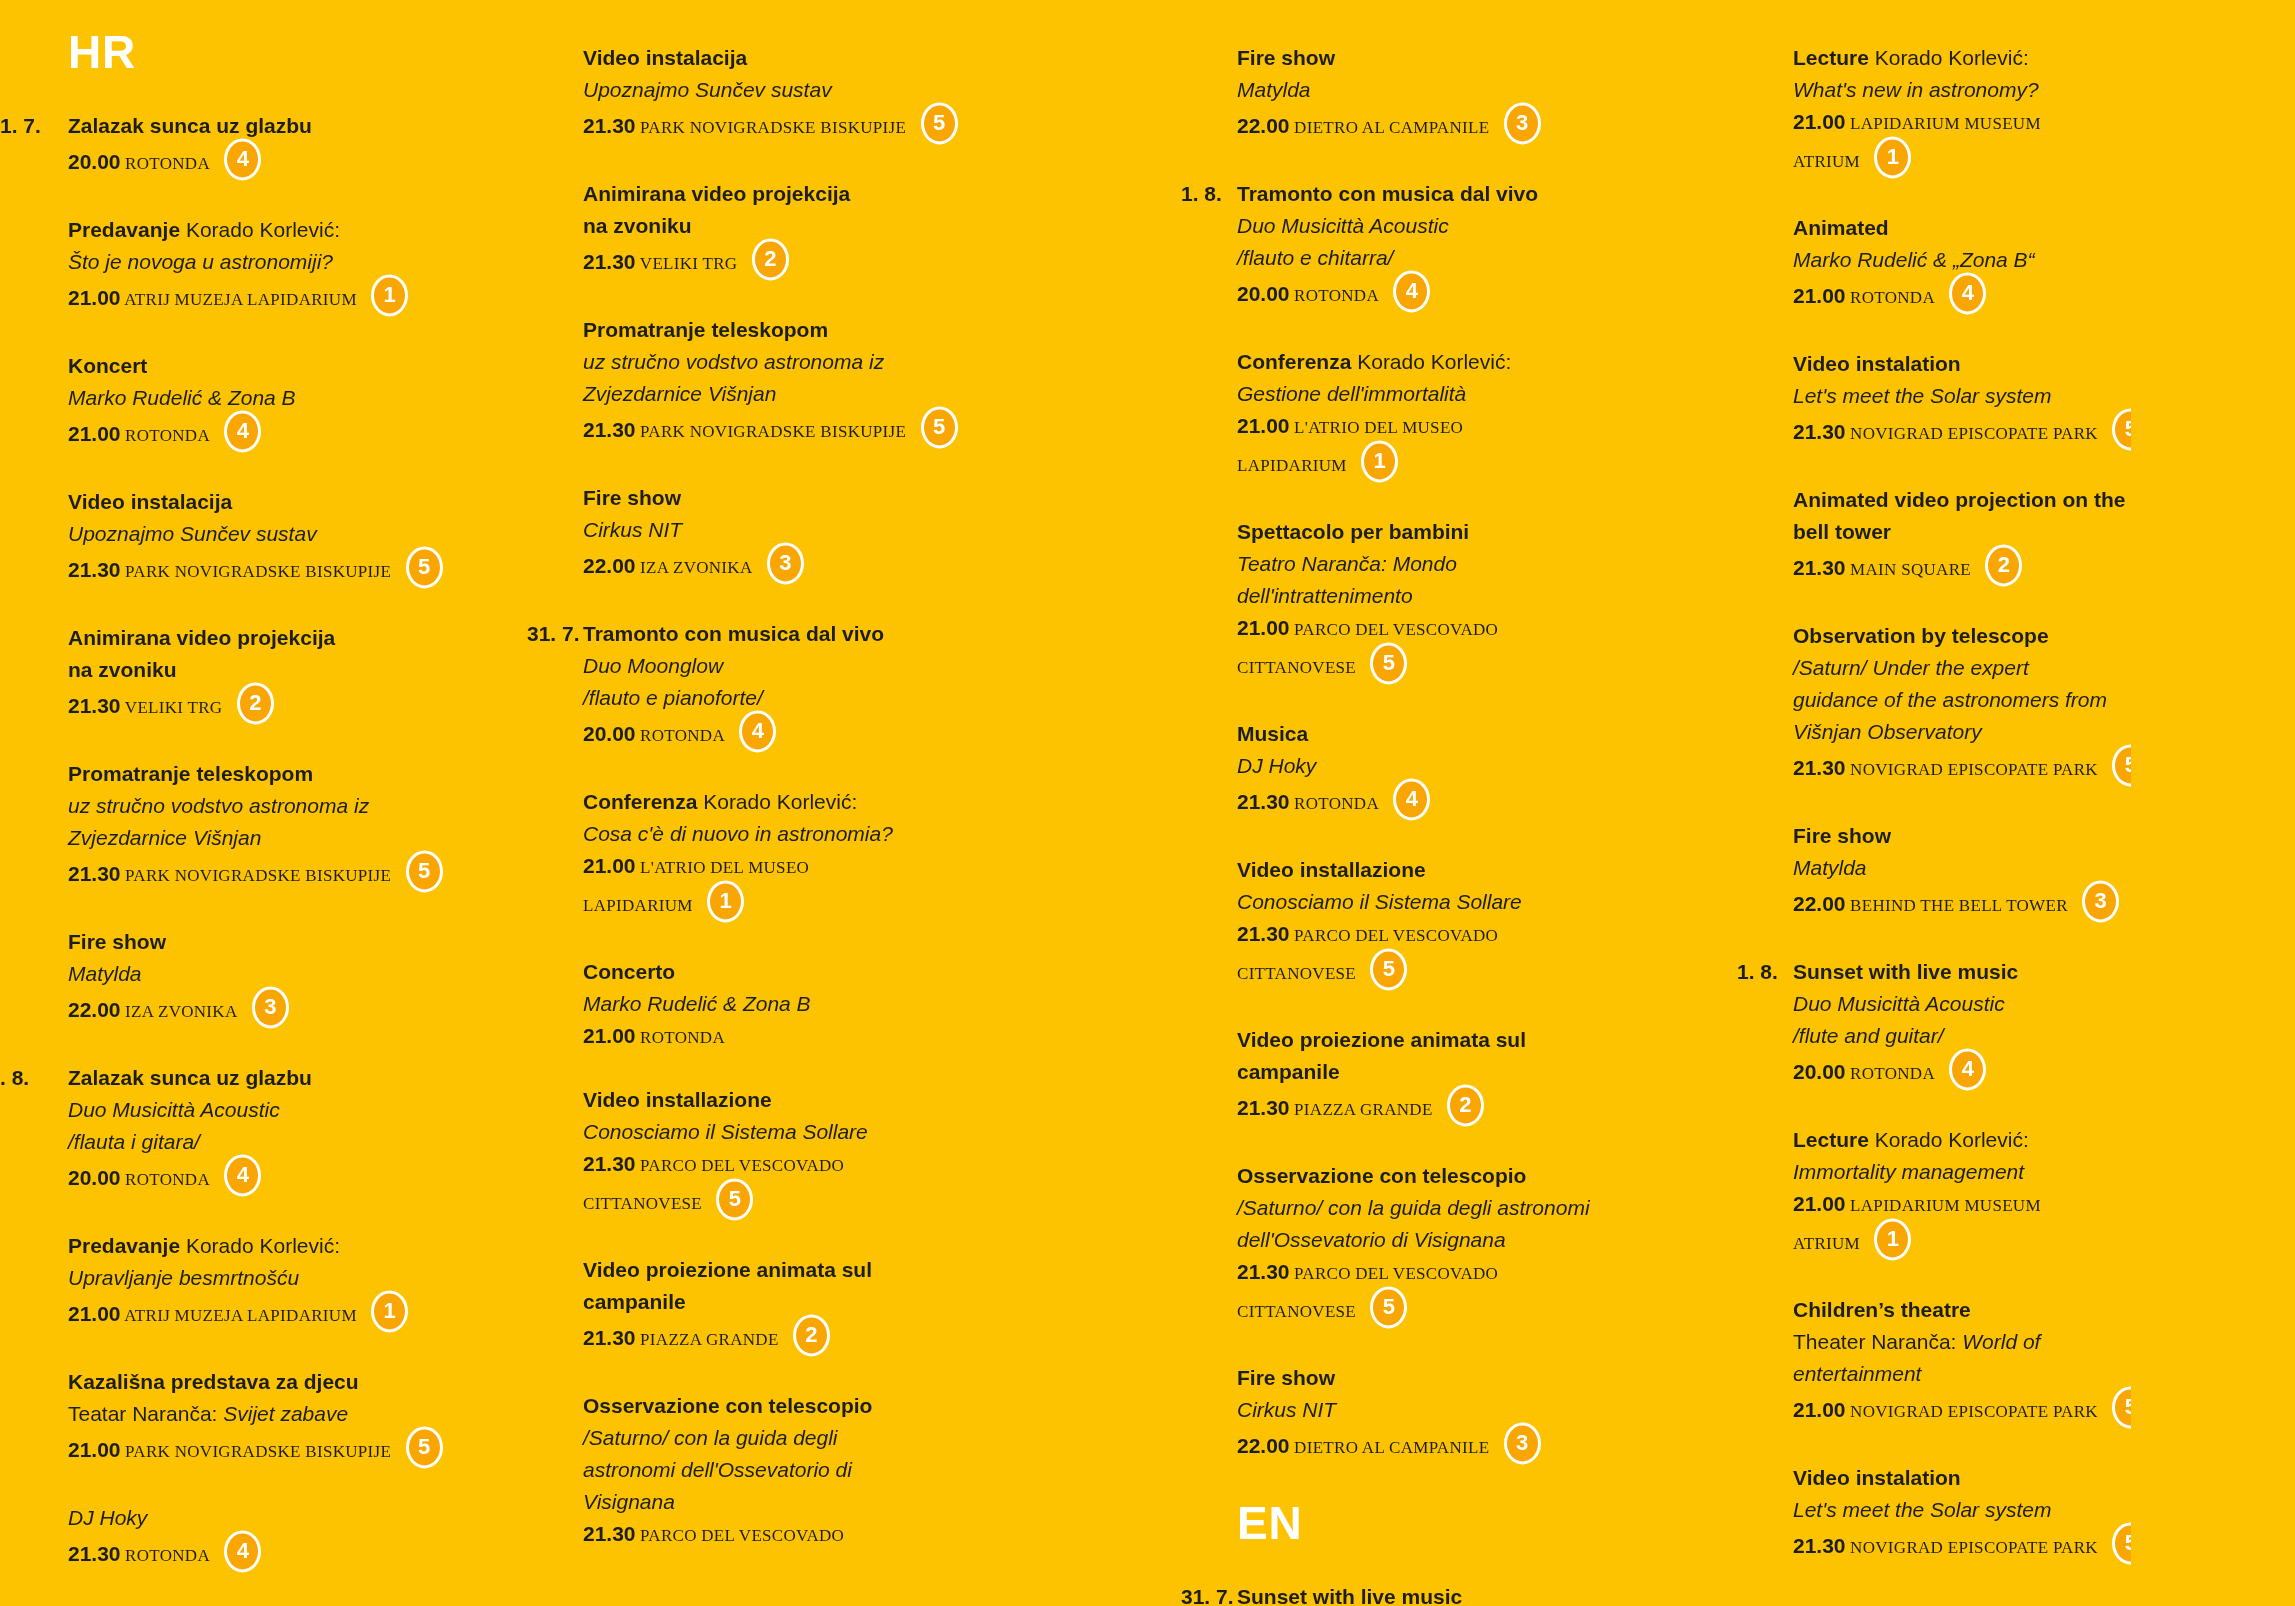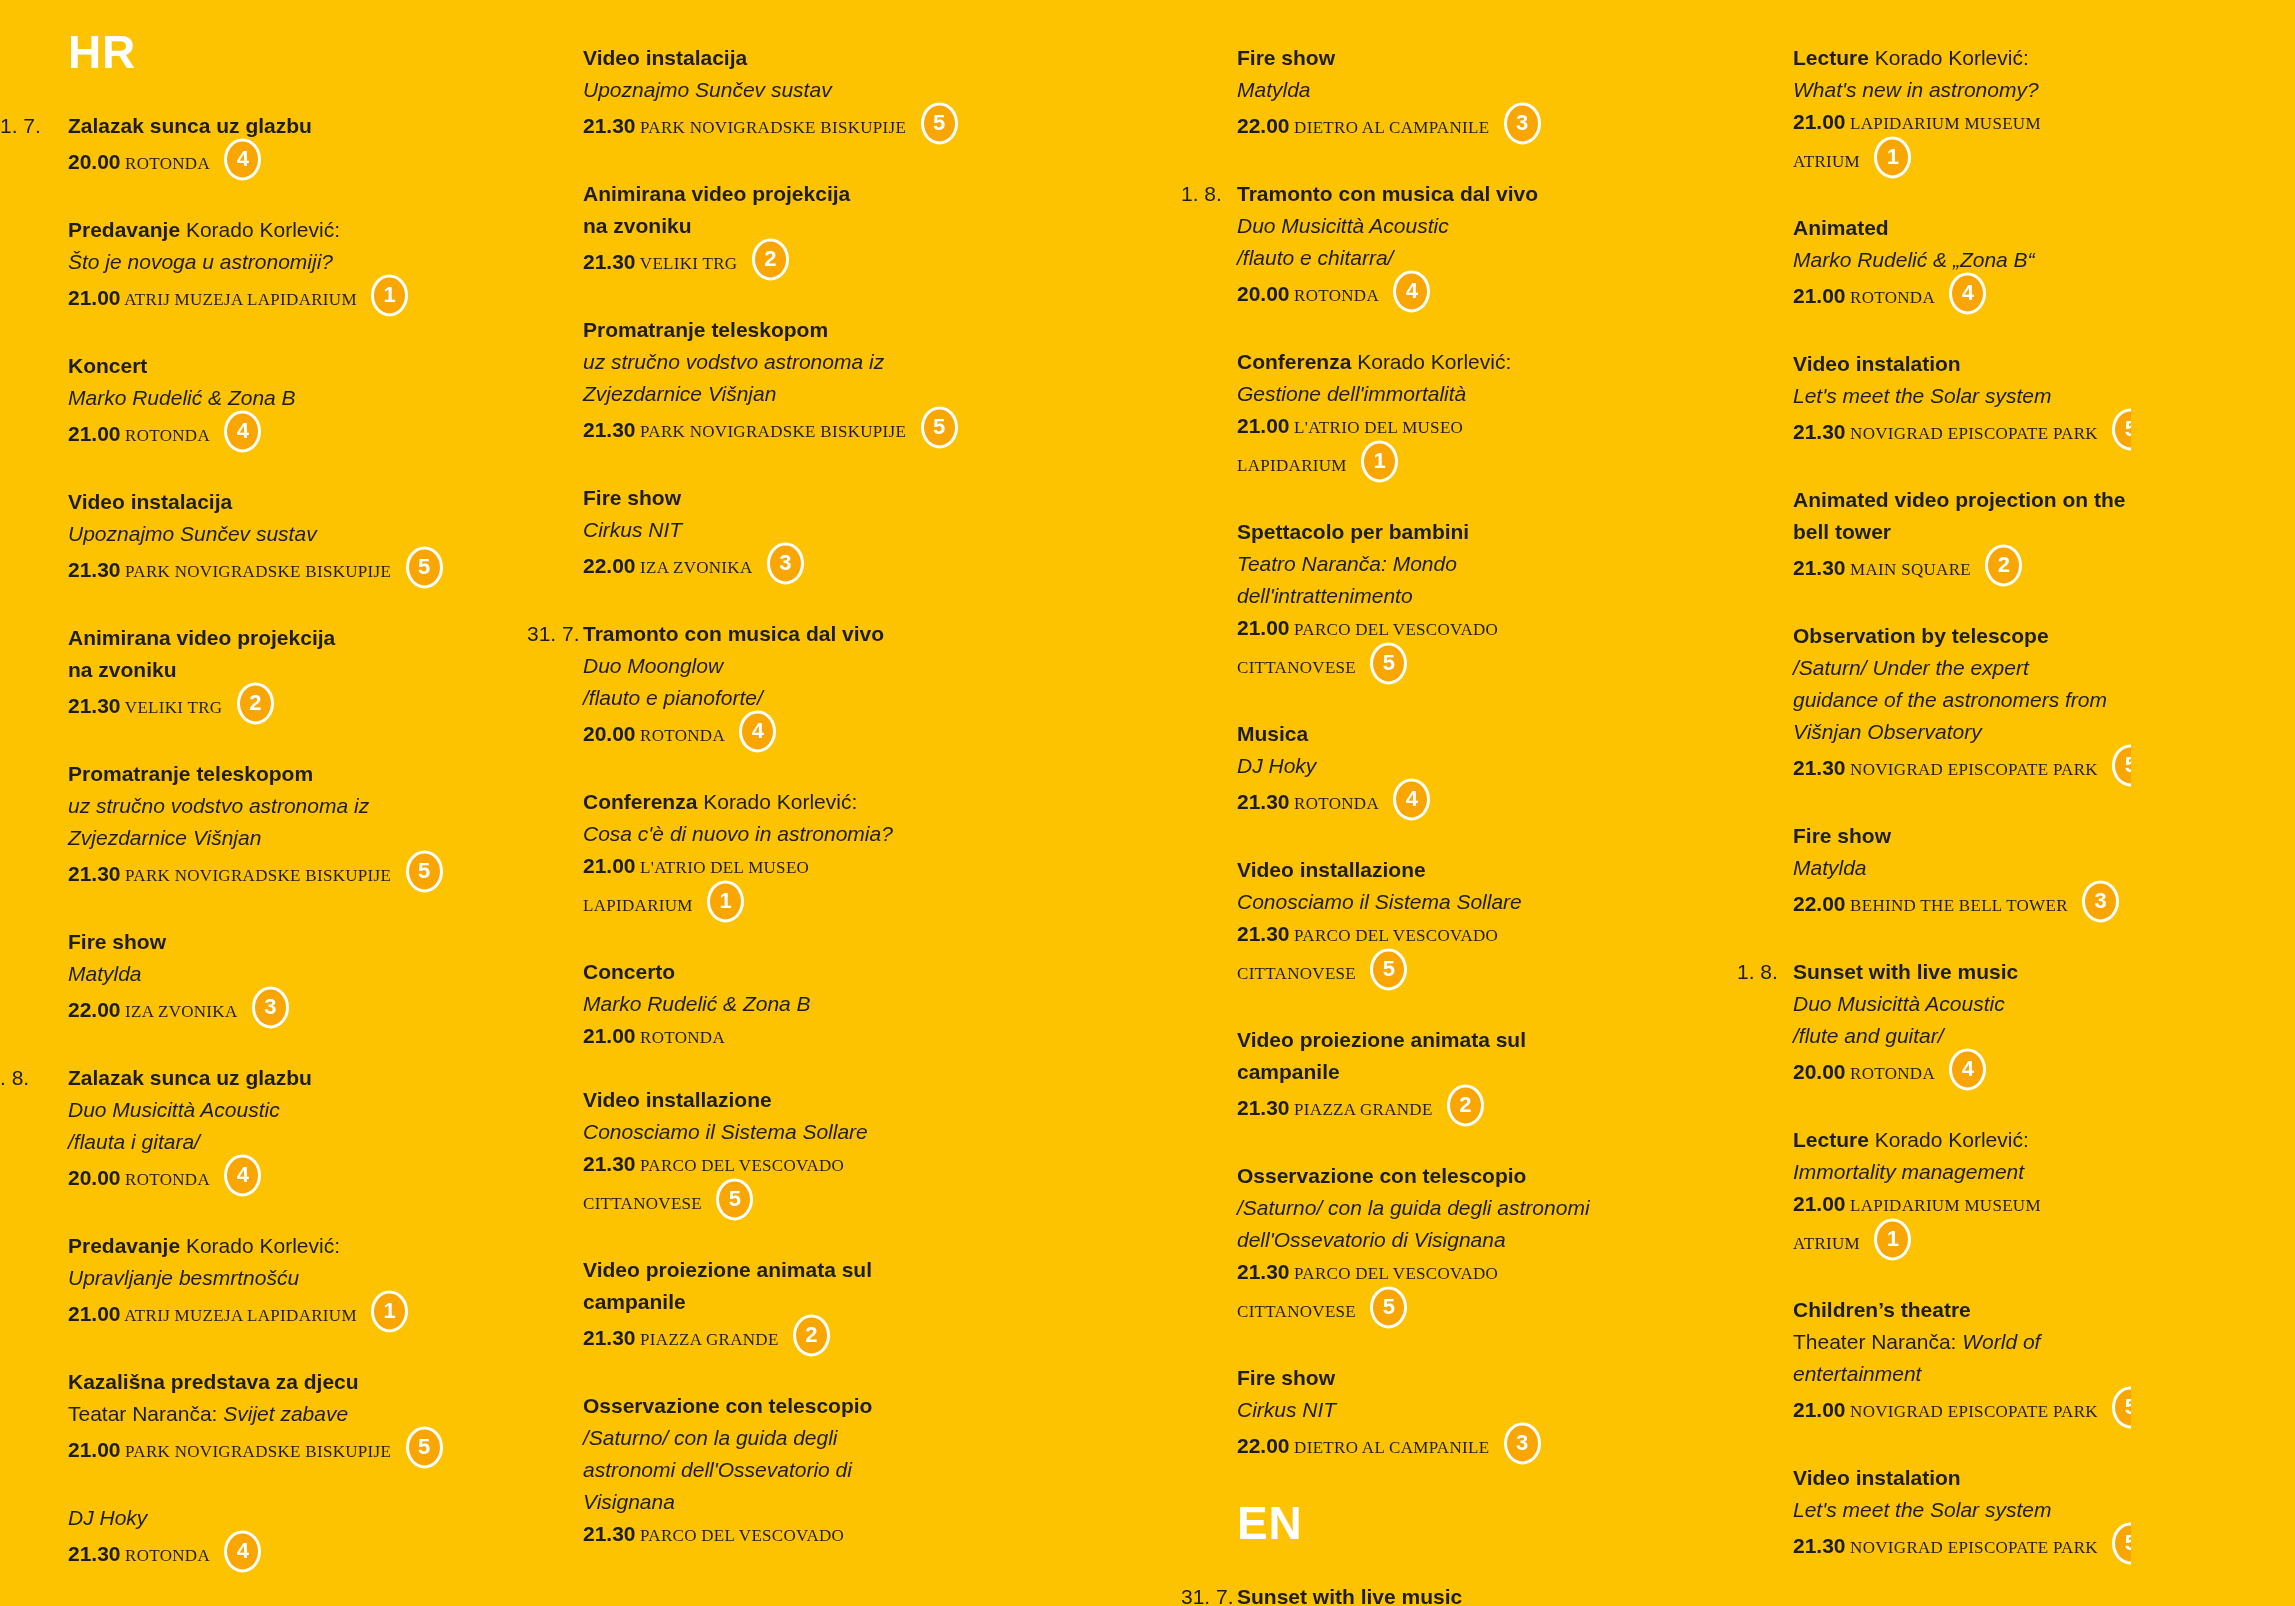--- a/index.html
+++ b/index.html
@@ -21,21 +21,21 @@
     font-weight:700;font-size:46px;line-height:50px;
     color:#FFFFFF;margin:0 0 33px 0;letter-spacing:0.7px;
   }
   .event{position:relative;margin-bottom:30px;}
   .line{font-size:21px;line-height:32px;white-space:nowrap;}
   .seg-b{font-weight:700;}
   .seg-i{font-style:italic;}
   .seg-c{font-size:17px;letter-spacing:0.3px;font-family:Liberation Serif, serif;}
   .date{
     position:absolute;top:0;
-    font-weight:400;font-size:21px;line-height:32px;white-space:nowrap;
+    font-weight:700;font-size:21px;line-height:32px;white-space:nowrap;
   }
   .col1 .date{left:-68px;}
   .col2 .date,.col3 .date,.col4 .date{left:-56px;}
   .badge{
     display:inline-flex;align-items:center;justify-content:center;
     box-sizing:border-box;
     width:37px;height:42px;border-radius:50%;
     border:3.6px solid #FFFFFF;
     background:#F9A602;color:#FFFFFF;
     font-weight:700;font-size:22px;

